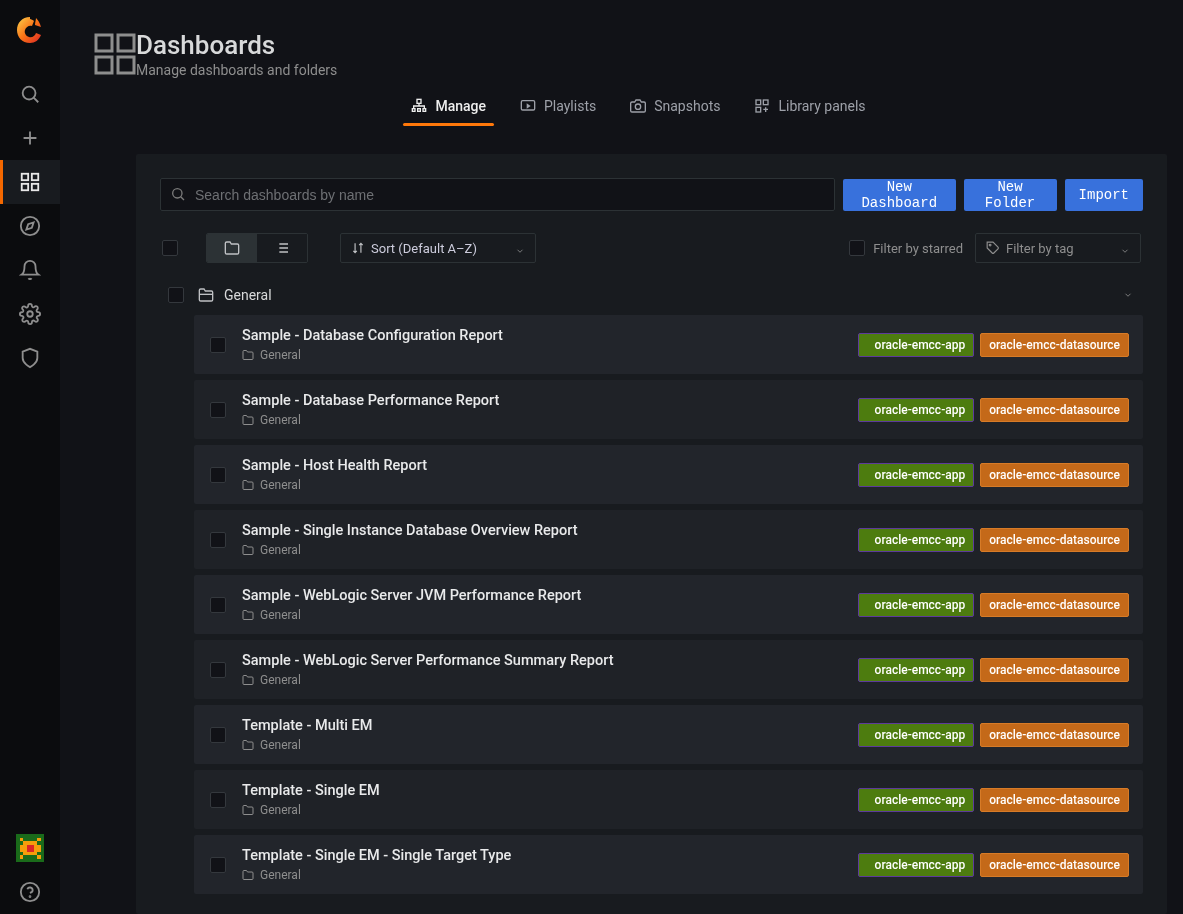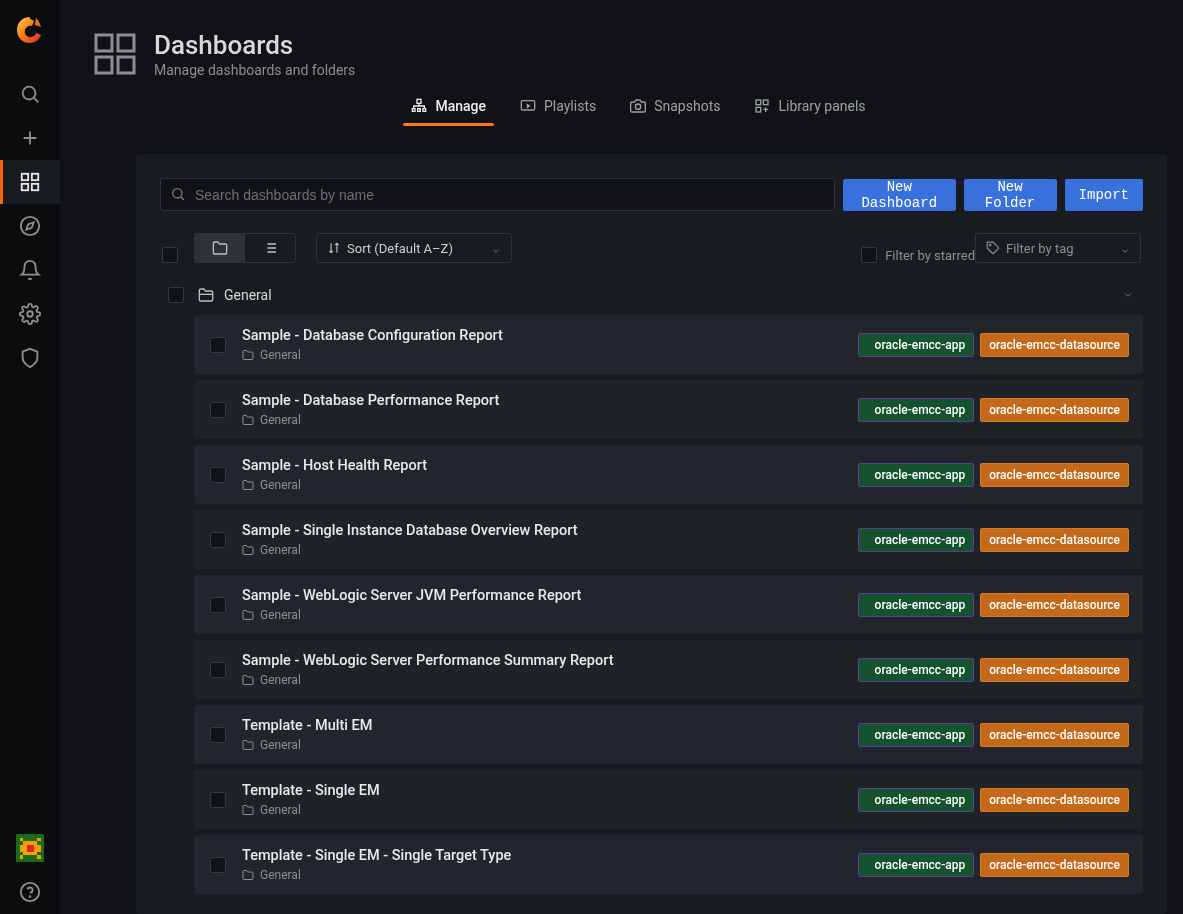--- a/index.html
+++ b/index.html
@@ -69,21 +69,20 @@
     width: 1123px; height: 914px;
     background: #111217;
     overflow: hidden;
   }
 
   
   .page-header {
     padding: 30px 34px 0 34px;
     display: flex;
     align-items: center;
-    gap: 18px;
   }
   .page-header-icon {
     width: 42px; height: 42px;
     display: flex; align-items: center; justify-content: center;
   }
   .page-header-icon svg { width: 42px; height: 42px; }
   .page-title {
     font-size: 26px;
     font-weight: 500;
     color: #d8d9da;
@@ -177,21 +176,22 @@
     font-weight: 500;
     cursor: pointer;
     display: flex;
     align-items: center;
     font-family: Liberation Mono, monospace;
   }
 
   
   .filter-row {
     display: flex;
-    align-items: flex-end;
+    align-items: center;
+    gap: 12px;
     margin-bottom: 18px;
     padding: 0 2px;
   }
   .checkbox {
     width: 16px; height: 16px;
     background: #111217;
     border: 1px solid #34383d;
     border-radius: 2px;
     cursor: pointer;
   }
@@ -288,21 +288,21 @@
   .item-sub svg { width: 12px; height: 12px; stroke: #8e8e8e; fill:none; stroke-width:2; }
   .item-tags { margin-left: auto; display: flex; gap: 6px; }
   .tag {
     font-size: 12px;
     font-weight: 500;
     padding: 4px 8px;
     border-radius: 2px;
     color: #fff;
     cursor: pointer;
   }
-  .tag.purple { background: #14532d; border:1px solid #5d3a9b;padding-left:16px; }
+  .tag.purple { background: #4d7c0f; border:1px solid #5d3a9b;padding-left:16px; }
   .tag.orange { background: #c46919; border:1px solid #d77b27; }
 
   
   .chev svg { width: 10px; height: 10px; stroke: #8e8e8e; fill: none; stroke-width: 2; }
 </style>
 </head>
 <body>
 
 <div class="sidebar">
   <div class="logo">

